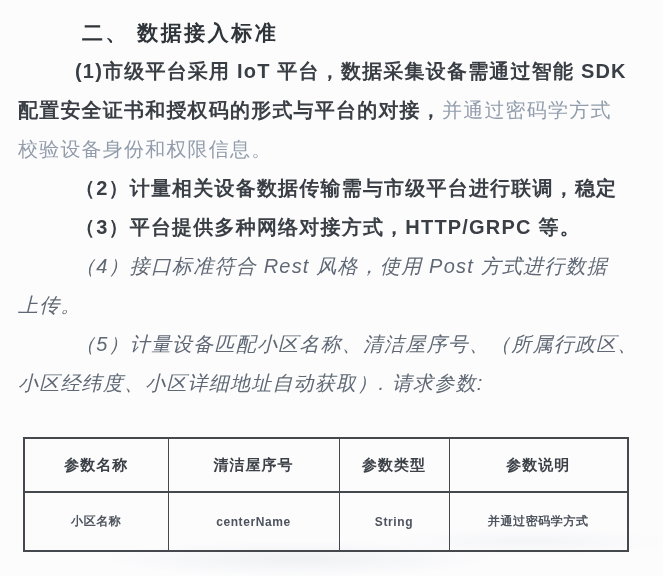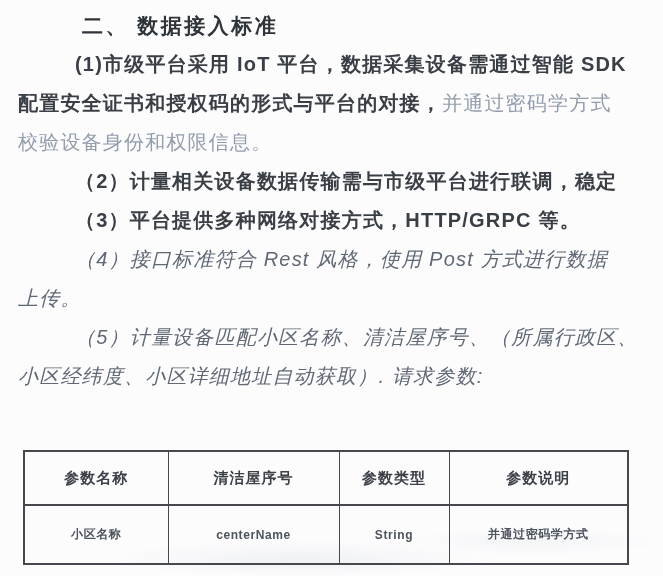--- a/index.html
+++ b/index.html
@@ -6,33 +6,33 @@
   .page{
     position:relative;
     width:663px;height:576px;
     background:
       radial-gradient(ellipse 280px 26px at 45% 97%, rgba(198,203,211,.22), transparent 70%),
       radial-gradient(ellipse 200px 20px at 80% 94%, rgba(198,203,211,.15), transparent 70%),
       #fcfcfd;
     font-family:"Liberation Sans", sans-serif;
     overflow:hidden;
   }
-  .doc{position:absolute;left:18px;top:6px;width:630px;}
+  .doc{position:absolute;left:18px;top:13px;width:630px;}
   .heading{
     font-size:21px;font-weight:700;color:#2f3439;
     letter-spacing:2.5px;margin-left:64px;
     height:39px;line-height:39px;white-space:nowrap;
   }
   .line{height:39px;line-height:39px;font-size:20px;letter-spacing:1.2px;white-space:nowrap;}
   .line.indent{padding-left:57px;}
   .seg[data-tone="dark"]{color:#3a3f46;font-weight:600;}
   .seg[data-tone="mid"]{color:#5f6874;font-weight:400;font-style:italic;}
   .seg[data-tone="light"]{color:#929cab;font-weight:400;}
   table.params{
-    position:absolute;left:23px;top:450px;width:604px;
+    position:absolute;left:23px;top:437px;width:604px;
     border-collapse:collapse;table-layout:fixed;
     border:2px solid #45494e;
   }
   .params th,.params td{
     border:1.6px solid #45494e;text-align:center;
     letter-spacing:1px;padding:0;
   }
   .params th{height:52px;font-size:15px;font-weight:700;color:#3c4147;border-bottom-width:2.4px;}
   .params td{height:57px;font-size:12px;font-weight:700;color:#4d545e;letter-spacing:.6px;}
 </style>

